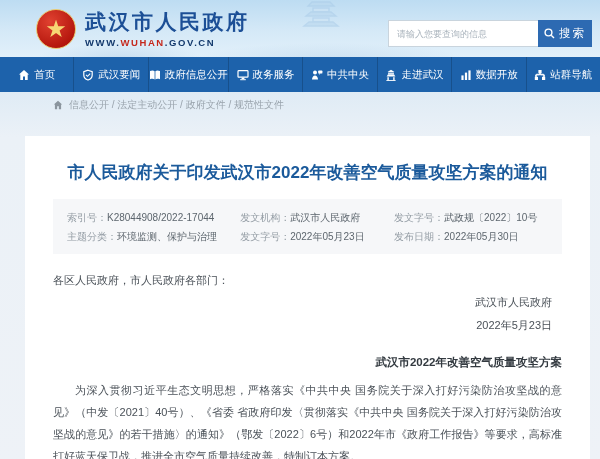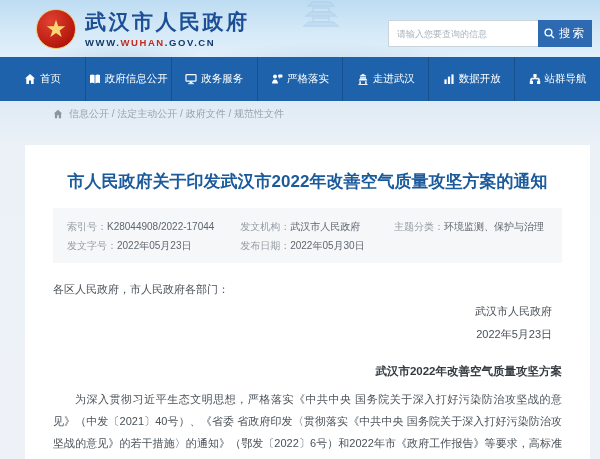--- a/index.html
+++ b/index.html
@@ -38,21 +38,21 @@
     font-family:"Liberation Sans","DejaVu Sans",sans-serif;
   }
   .search-input::placeholder { color:#a9b3bc; }
   .search-btn {
     width:54px; height:27px; border:none; background:#2d6ab2; color:#fff; font-size:11.5px;
     display:flex; align-items:center; justify-content:center; gap:4px; cursor:pointer; letter-spacing:2px;
     font-family:"Liberation Sans","DejaVu Sans",sans-serif;
   }
 
   
-  .nav { height:44px; background:#1d62ab; display:flex; align-items:stretch; }
+  .nav { height:35px; background:#1d62ab; display:flex; align-items:stretch; }
   .nav a {
     flex:1; display:flex; align-items:center; justify-content:center; gap:4px;
     color:#fff; font-size:10.5px; text-decoration:none; white-space:nowrap;
     border-left:1px solid rgba(0,0,0,.18);
   }
   .nav a:first-child { border-left:none; }
   .nav svg { flex:none; }
 
   
   .page-bg { background:linear-gradient(180deg,#dfebf5 0%,#ebf1f7 45px,#eef2f7 100%); height:374px;padding-left:15px; }
@@ -115,20 +115,27 @@
 </div>
 
 <div class="nav">
   <a href="#">
     <svg width="12" height="12" viewBox="0 0 12 12" fill="#fff">
         <path d="M6 1 L11 5.4 L9.7 5.4 L9.7 11 L7 11 L7 7.6 L5 7.6 L5 11 L2.3 11 L2.3 5.4 L1 5.4 Z"></path>
       </svg>
     <span>首页</span>
   </a>
   <a href="#">
+    <svg width="12" height="12" viewBox="0 0 12 12" fill="none" stroke="#fff" stroke-width="1.2">
+        <path d="M6 1.2 L10.2 2.6 L10.2 6 C10.2 8.8 8.3 10.3 6 11 C3.7 10.3 1.8 8.8 1.8 6 L1.8 2.6 Z"></path>
+        <path d="M4 5.8 L5.5 7.3 L8.2 4.6" stroke-width="1.1"></path>
+      </svg>
+    <span>武汉要闻</span>
+  </a>
+  <a href="#">
     <svg width="12" height="12" viewBox="0 0 12 12" fill="#fff">
         <path d="M1 2 C2.8 1.2 4.6 1.3 5.6 2.2 L5.6 10.4 C4.6 9.6 2.8 9.5 1 10.2 Z"></path>
         <path d="M11 2 C9.2 1.2 7.4 1.3 6.4 2.2 L6.4 10.4 C7.4 9.6 9.2 9.5 11 10.2 Z"></path>
       </svg>
     <span>政府信息公开</span>
   </a>
   <a href="#">
     <svg width="12" height="12" viewBox="0 0 12 12" fill="#fff">
         <rect x="1" y="1.6" width="10" height="6.6" rx="0.8" fill="none" stroke="#fff" stroke-width="1.2"></rect>
         <rect x="4.6" y="8.6" width="2.8" height="1.4"></rect>
@@ -136,21 +143,21 @@
       </svg>
     <span>政务服务</span>
   </a>
   <a href="#">
     <svg width="12" height="12" viewBox="0 0 12 12" fill="#fff">
         <circle cx="4" cy="3.4" r="2"></circle>
         <path d="M1 10.6 C1 8 2.3 6.4 4 6.4 C5.7 6.4 7 8 7 10.6 Z"></path>
         <rect x="7.2" y="1.6" width="4.2" height="3" rx="0.7"></rect>
         <path d="M8 4.4 L8 5.8 L9.6 4.4 Z"></path>
       </svg>
-    <span>严格落实</span>
+    <span>中共中央</span>
   </a>
   <a href="#">
     <svg width="12" height="12" viewBox="0 0 12 12" fill="#fff">
         <path d="M6 0.8 L9.5 3 L2.5 3 Z"></path>
         <rect x="3" y="3.6" width="6" height="1.2"></rect>
         <path d="M1.6 7.6 L10.4 7.6 L9 5.2 L3 5.2 Z"></path>
         <rect x="2.4" y="8.2" width="1.4" height="3"></rect>
         <rect x="8.2" y="8.2" width="1.4" height="3"></rect>
         <rect x="1.4" y="11" width="9.2" height="0.9"></rect>
       </svg>
@@ -185,20 +192,21 @@
   </div>
 
   <div class="card">
 
     <h1 class="doc-title">市人民政府关于印发武汉市2022年改善空气质量攻坚方案的通知</h1>
 
     <div class="meta-box">
       <div class="meta-grid">
         <div class="meta-cell"><span class="meta-label">索引号：</span><span class="meta-value">K28044908/2022-17044</span></div>
         <div class="meta-cell"><span class="meta-label">发文机构：</span><span class="meta-value">武汉市人民政府</span></div>
+        <div class="meta-cell"><span class="meta-label">发文字号：</span><span class="meta-value">武政规〔2022〕10号</span></div>
         <div class="meta-cell"><span class="meta-label">主题分类：</span><span class="meta-value">环境监测、保护与治理</span></div>
         <div class="meta-cell"><span class="meta-label">发文字号：</span><span class="meta-value">2022年05月23日</span></div>
         <div class="meta-cell"><span class="meta-label">发布日期：</span><span class="meta-value">2022年05月30日</span></div>
       </div>
     </div>
 
     <div class="doc-body">
       <p>各区人民政府，市人民政府各部门：</p>
       <div class="sign-block">
         <p class="align-right">武汉市人民政府</p>

